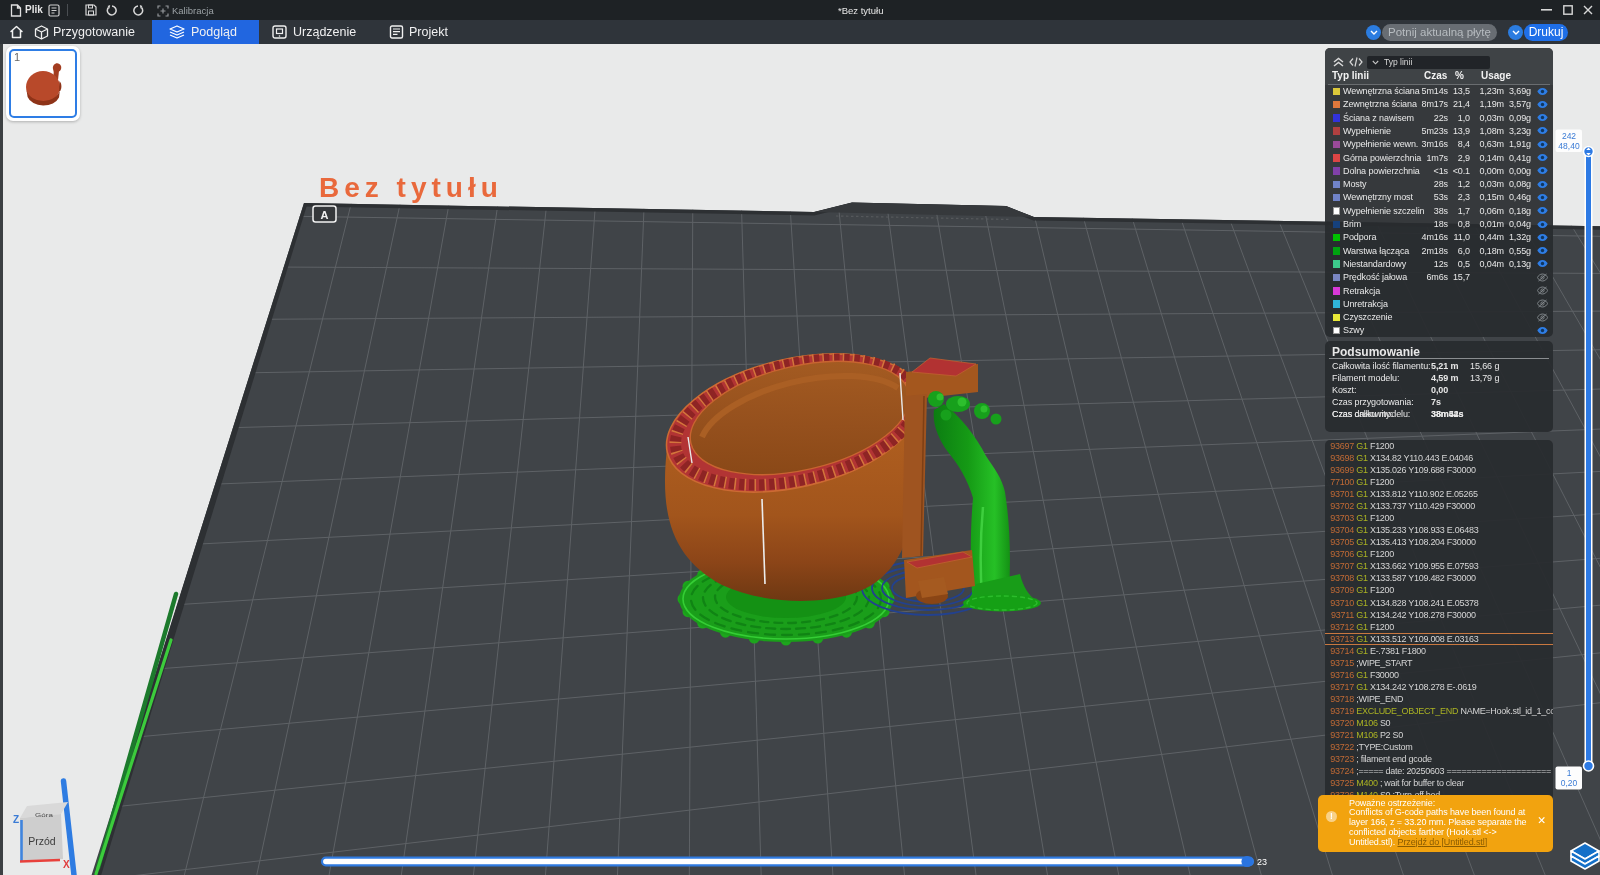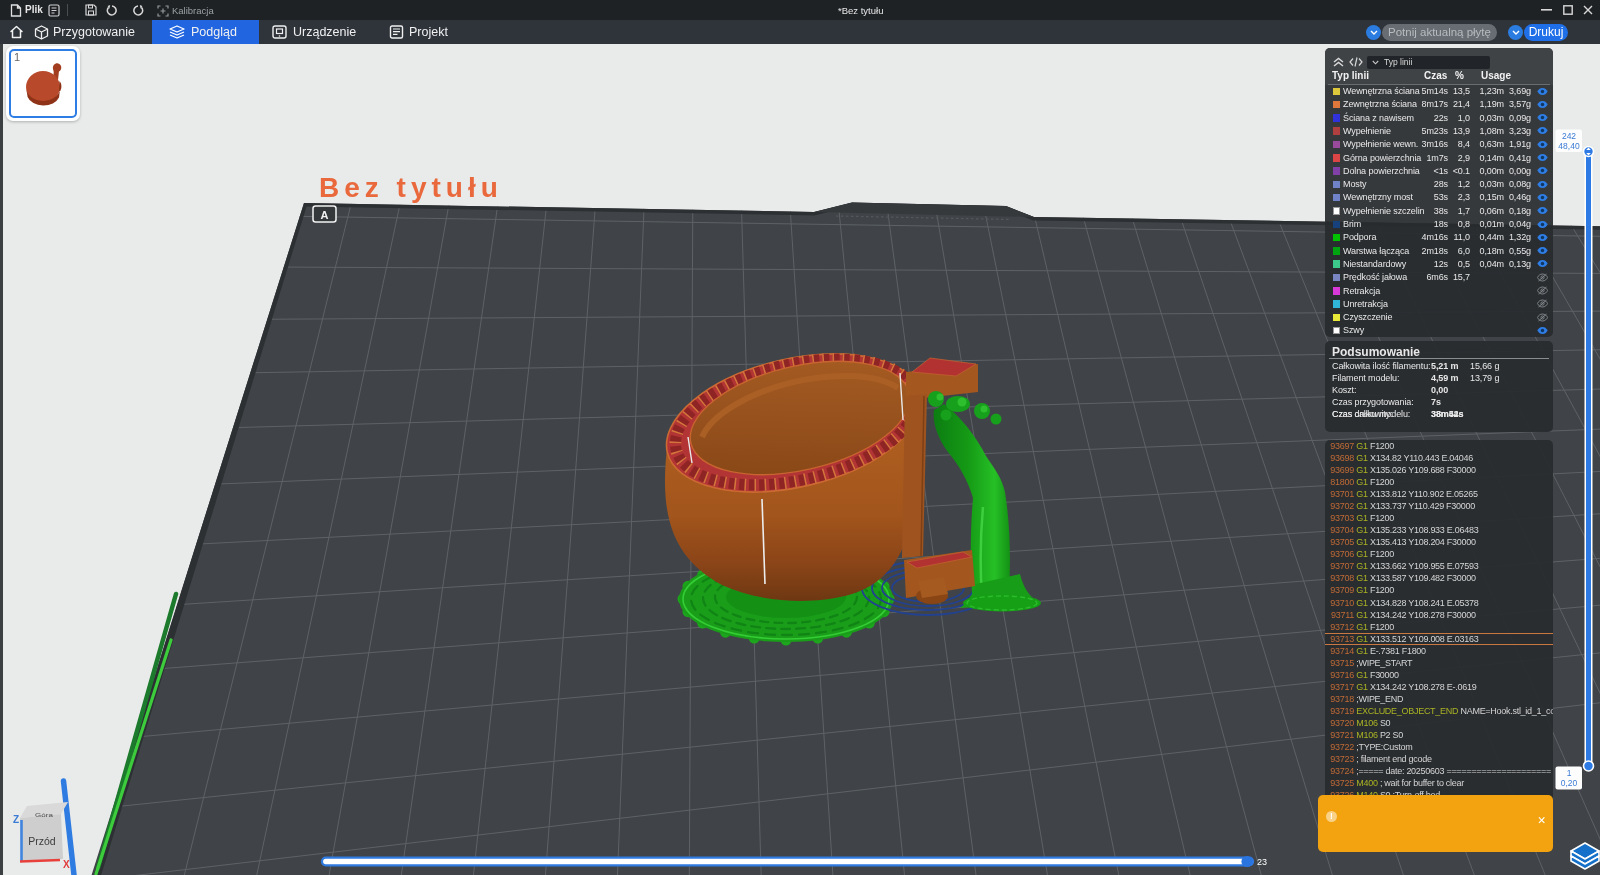--- a/index.html
+++ b/index.html
@@ -631,21 +631,21 @@
  <div class="sr" style="top:44px">Koszt: <b>0,00</b></div>
  <div class="sr" style="top:56px">Czas przygotowania: <b>7s</b></div>
  <div class="sr" style="top:68px">Czas druku modelu: <b>38m44s</b></div>
  <div class="sr" style="top:68px">Czas całkowity: <b>38m52s</b></div>
 </div>
 
 <div class="blk" id="blk3">
 <div class="gl" style="top:0.8px"><span class="gn">93697</span> <span class="gc">G1</span> <span class="gt">F1200</span></div>
 <div class="gl" style="top:12.9px"><span class="gn">93698</span> <span class="gc">G1</span> <span class="gt">X134.82 Y110.443 E.04046</span></div>
 <div class="gl" style="top:24.9px"><span class="gn">93699</span> <span class="gc">G1</span> <span class="gt">X135.026 Y109.688 F30000</span></div>
-<div class="gl" style="top:37.0px"><span class="gn">81800</span> <span class="gc">G1</span> <span class="gt">F1200</span></div>
+<div class="gl" style="top:37.0px"><span class="gn">77100</span> <span class="gc">G1</span> <span class="gt">F1200</span></div>
 <div class="gl" style="top:49.0px"><span class="gn">93701</span> <span class="gc">G1</span> <span class="gt">X133.812 Y110.902 E.05265</span></div>
 <div class="gl" style="top:61.0px"><span class="gn">93702</span> <span class="gc">G1</span> <span class="gt">X133.737 Y110.429 F30000</span></div>
 <div class="gl" style="top:73.1px"><span class="gn">93703</span> <span class="gc">G1</span> <span class="gt">F1200</span></div>
 <div class="gl" style="top:85.1px"><span class="gn">93704</span> <span class="gc">G1</span> <span class="gt">X135.233 Y108.933 E.06483</span></div>
 <div class="gl" style="top:97.2px"><span class="gn">93705</span> <span class="gc">G1</span> <span class="gt">X135.413 Y108.204 F30000</span></div>
 <div class="gl" style="top:109.2px"><span class="gn">93706</span> <span class="gc">G1</span> <span class="gt">F1200</span></div>
 <div class="gl" style="top:121.3px"><span class="gn">93707</span> <span class="gc">G1</span> <span class="gt">X133.662 Y109.955 E.07593</span></div>
 <div class="gl" style="top:133.3px"><span class="gn">93708</span> <span class="gc">G1</span> <span class="gt">X133.587 Y109.482 F30000</span></div>
 <div class="gl" style="top:145.4px"><span class="gn">93709</span> <span class="gc">G1</span> <span class="gt">F1200</span></div>
 <div class="gl" style="top:157.5px"><span class="gn">93710</span> <span class="gc">G1</span> <span class="gt">X134.828 Y108.241 E.05378</span></div>
@@ -662,15 +662,20 @@
 <div class="gl" style="top:290.0px"><span class="gn">93721</span> <span class="gc">M106</span> <span class="gt">P2 S0</span></div>
 <div class="gl" style="top:302.1px"><span class="gn">93722</span> <span class="gt">;TYPE:Custom</span></div>
 <div class="gl" style="top:314.1px"><span class="gn">93723</span> <span class="gt">; filament end gcode</span></div>
 <div class="gl" style="top:326.2px"><span class="gn">93724</span> <span class="gt">;===== date: 20250603 =====================</span></div>
 <div class="gl" style="top:338.2px"><span class="gn">93725</span> <span class="gc">M400</span> <span class="gt">; wait for buffer to clear</span></div>
 <div class="gl" style="top:350.3px"><span class="gn">93726</span> <span class="gc">M140</span> <span class="gt">S0 ;Turn-off bed</span></div>
 </div>
 
 <div id="toast">
  <div class="ic">!</div>
+ <div class="txt">Poważne ostrzeżenie:<br>
+Conflicts of G-code paths have been found at<br>
+layer 166, z = 33.20 mm. Please separate the<br>
+conflicted objects farther (Hook.stl &lt;-&gt;<br>
+Untitled.stl). <span class="lnk">Przejdź do [Untitled.stl]</span></div>
  <div class="x">✕</div>
 </div>
 
 </div>
 </body></html>

